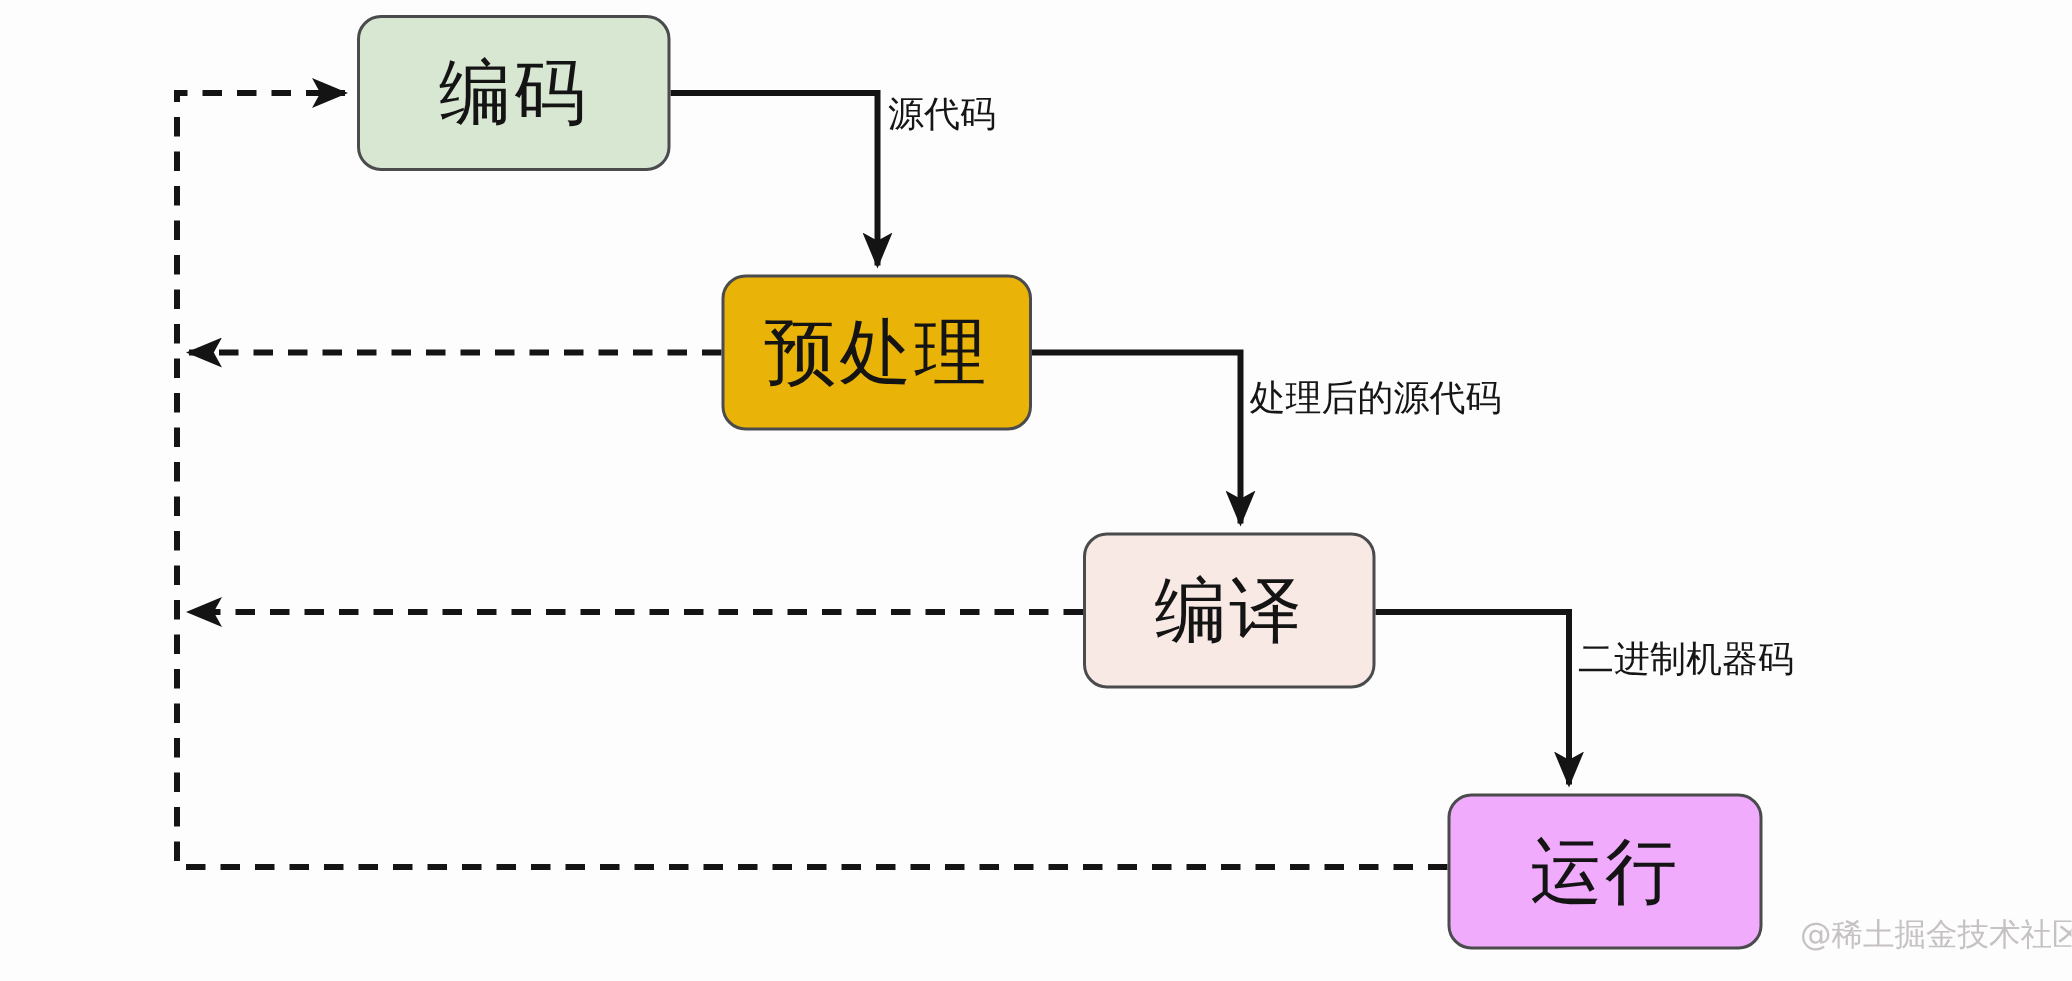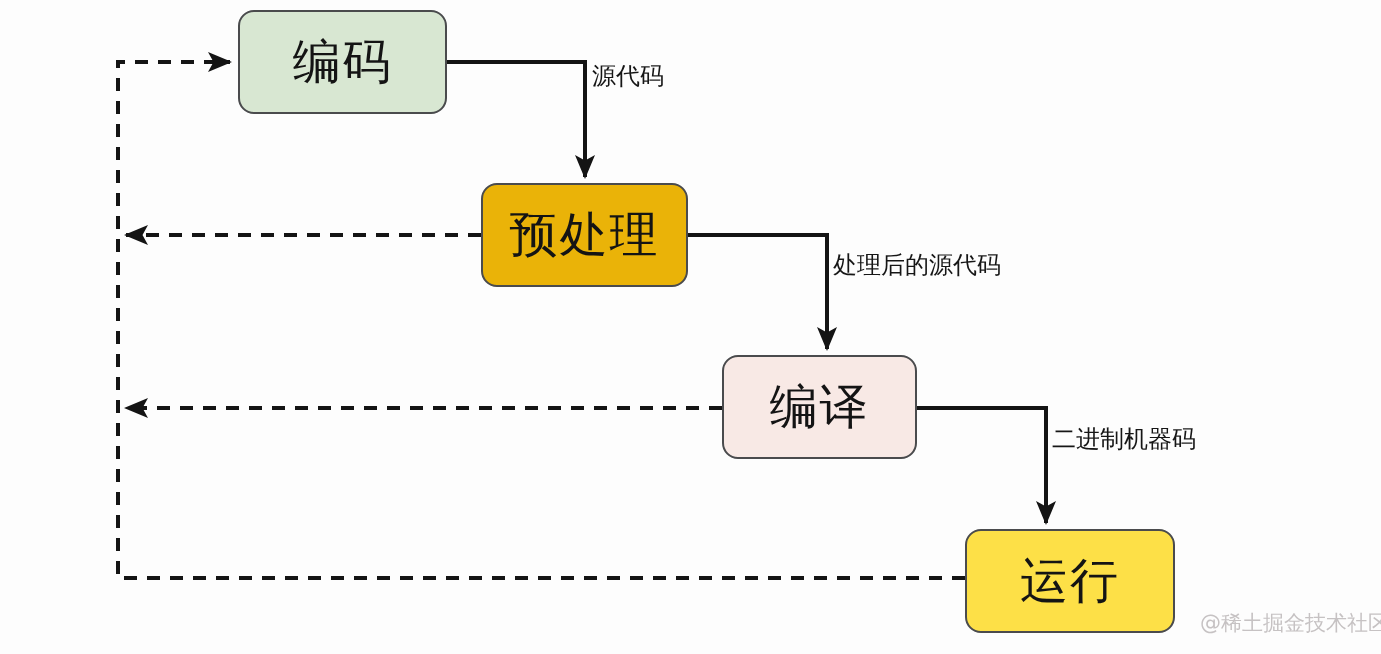--- a/index.html
+++ b/index.html
@@ -75,21 +75,21 @@
 
   <div class="node node-coding" style="background: rgb(216, 231, 210); border-color: rgb(74, 75, 77);">
     <span>编码</span>
   </div>
   <div class="node node-preprocess" style="background: #eab308; border-color: rgb(74, 75, 77);">
     <span>预处理</span>
   </div>
   <div class="node node-compile" style="background: rgb(248, 233, 229); border-color: rgb(74, 75, 77); font-family: Liberation Serif, serif;">
     <span>编译</span>
   </div>
-  <div class="node node-run" style="background: #fde047; border-color: rgb(74, 75, 77);">
+  <div class="node node-run" style="background: #f0abfc; border-color: rgb(74, 75, 77);">
     <span>运行</span>
   </div>
 
   <div class="edge-label label-source">源代码</div>
   <div class="edge-label label-processed">处理后的源代码</div>
   <div class="edge-label label-binary">二进制机器码</div>
 
   <div class="watermark">@稀土掘金技术社区</div>
 
 </div>

